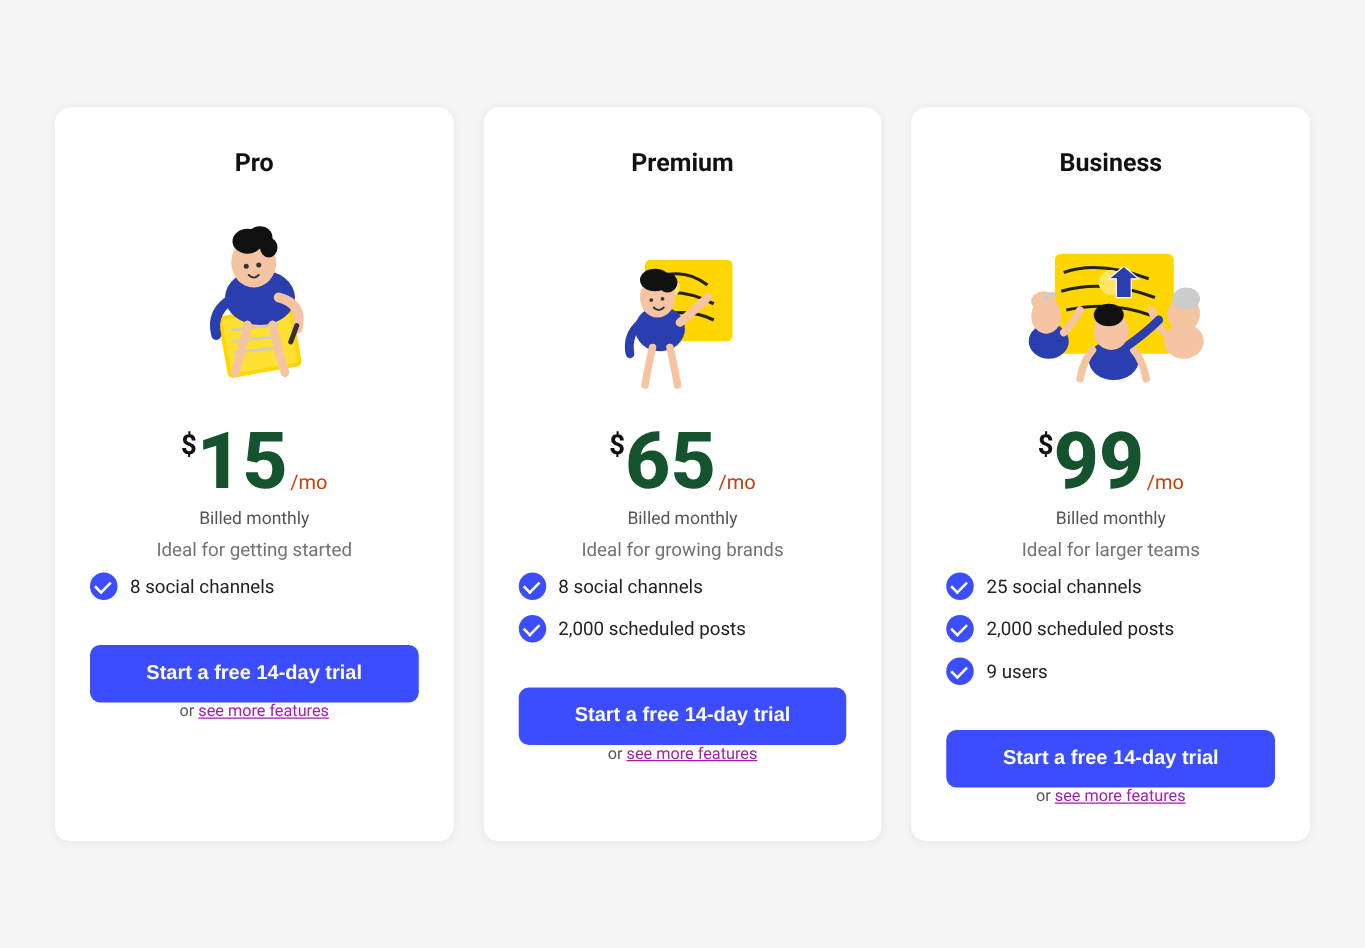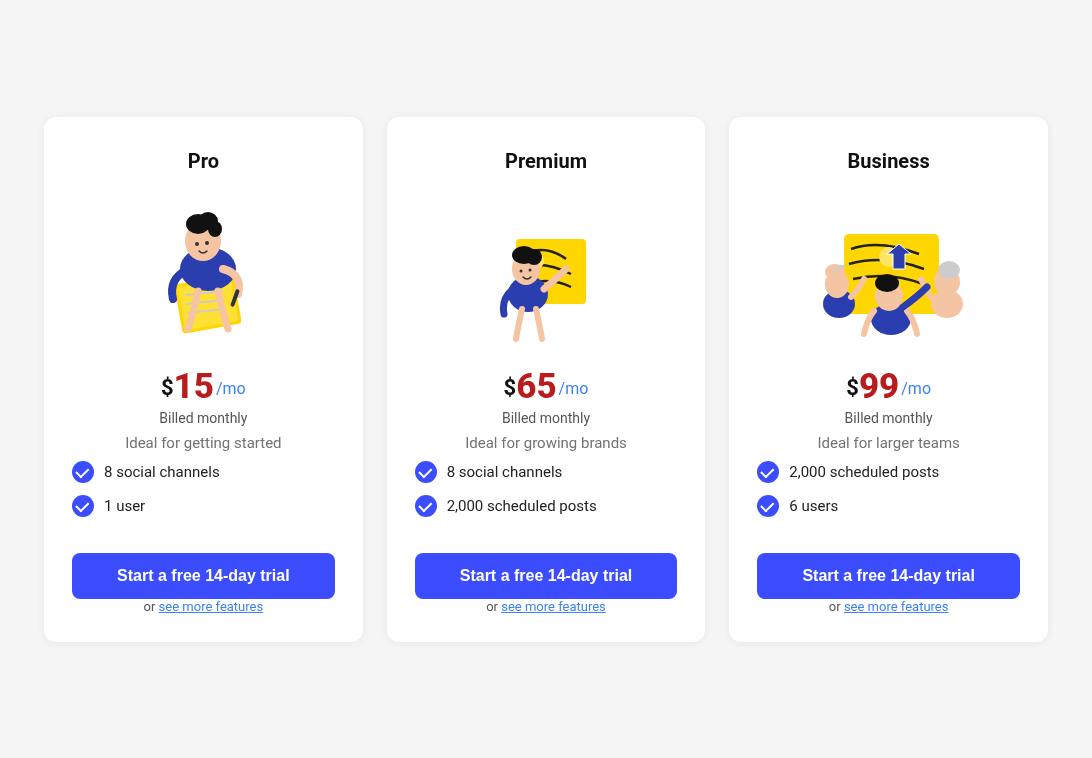--- a/index.html
+++ b/index.html
@@ -55,29 +55,29 @@
     }
     .price-dollar {
       font-size: 22px;
       font-weight: 700;
       color: #111;
       line-height: 1;
       align-self: flex-start;
       margin-top: 8px;
     }
     .price-amount {
-      font-size: 35px;
+      font-size: 63px;
       font-weight: 800;
-      color: #b91c1c;
+      color: #14532d;
       line-height: 1;
       text-align: right;
     }
     .price-period {
       font-size: 16px;
-      color: #3b82f6;
+      color: #c2410c;
       margin-bottom: 6px;
       margin-left: 2px;
     }
     .billed-text {
       font-size: 14px;
       color: #555;
       margin-bottom: 8px;
       text-align: left;
     }
     .ideal-text {
@@ -129,21 +129,21 @@
       font-weight: 600;
       cursor: pointer;
       text-align: center;
     }
     .see-more-row {
       font-size: 13px;
       color: #555;
       text-align: center;
     }
     .see-more-row a {
-      color: #3b82f6;
+      color: #a21caf;
     }
 
     
     .illustration-svg {
       width: 160px;
       height: 160px;
     }
   </style>
 </head>
 <body>
@@ -189,24 +189,20 @@
       <span class="price-dollar">$</span>
       <span class="price-amount">15</span>
       <span class="price-period">/mo</span>
     </div>
     <div class="billed-text">Billed monthly</div>
     <div class="ideal-text">Ideal for getting started</div>
     <ul class="features-list">
       <li>
         <span class="check-icon"></span>
         <span>8 social channels</span>
-      </li>
-      <li>
-        <span class="check-icon"></span>
-        <span>1 user</span>
       </li>
     </ul>
     <button class="trial-btn">Start a free 14-day trial</button>
     <div class="see-more-row">
       <span>or </span><a href="#">see more features</a>
     </div>
   </div>
 
   <div class="plan-divider"></div>
 
@@ -304,25 +300,29 @@
     <div class="price-row">
       <span class="price-dollar">$</span>
       <span class="price-amount">99</span>
       <span class="price-period">/mo</span>
     </div>
     <div class="billed-text">Billed monthly</div>
     <div class="ideal-text">Ideal for larger teams</div>
     <ul class="features-list">
       <li>
         <span class="check-icon"></span>
+        <span>25 social channels</span>
+      </li>
+      <li>
+        <span class="check-icon"></span>
         <span>2,000 scheduled posts</span>
       </li>
       <li>
         <span class="check-icon"></span>
-        <span>6 users</span>
+        <span>9 users</span>
       </li>
     </ul>
     <button class="trial-btn">Start a free 14-day trial</button>
     <div class="see-more-row">
       <span>or </span><a href="#">see more features</a>
     </div>
   </div>
 
 </div>
 

